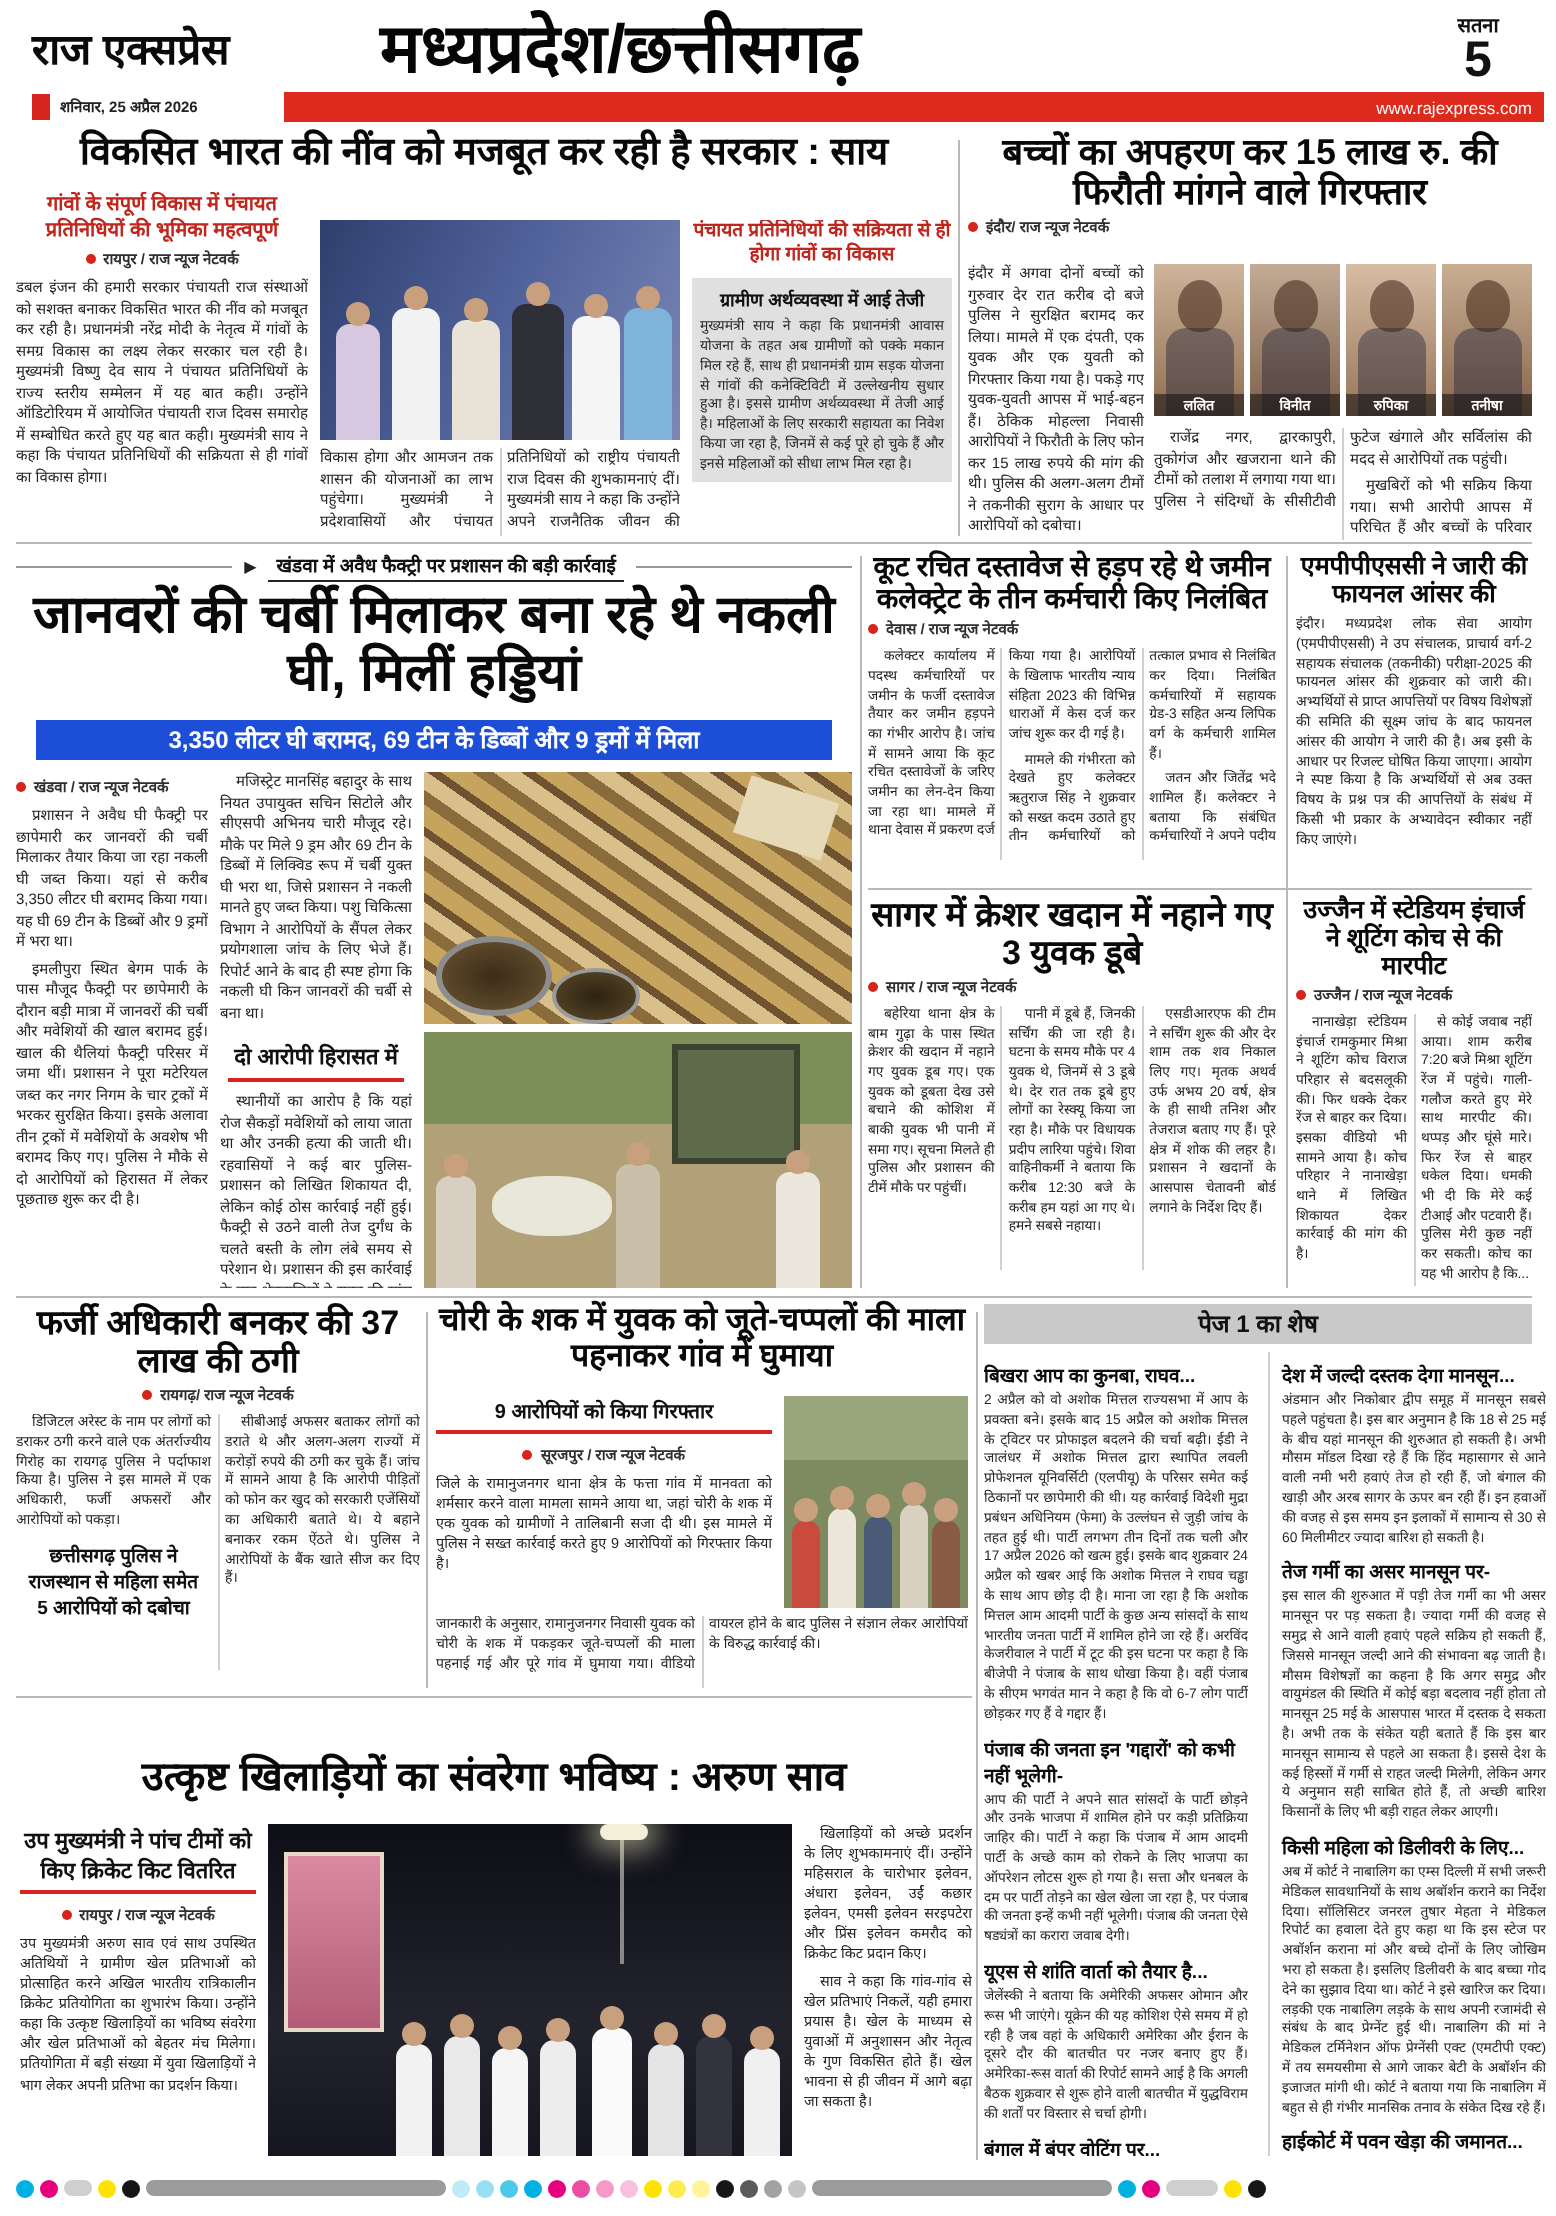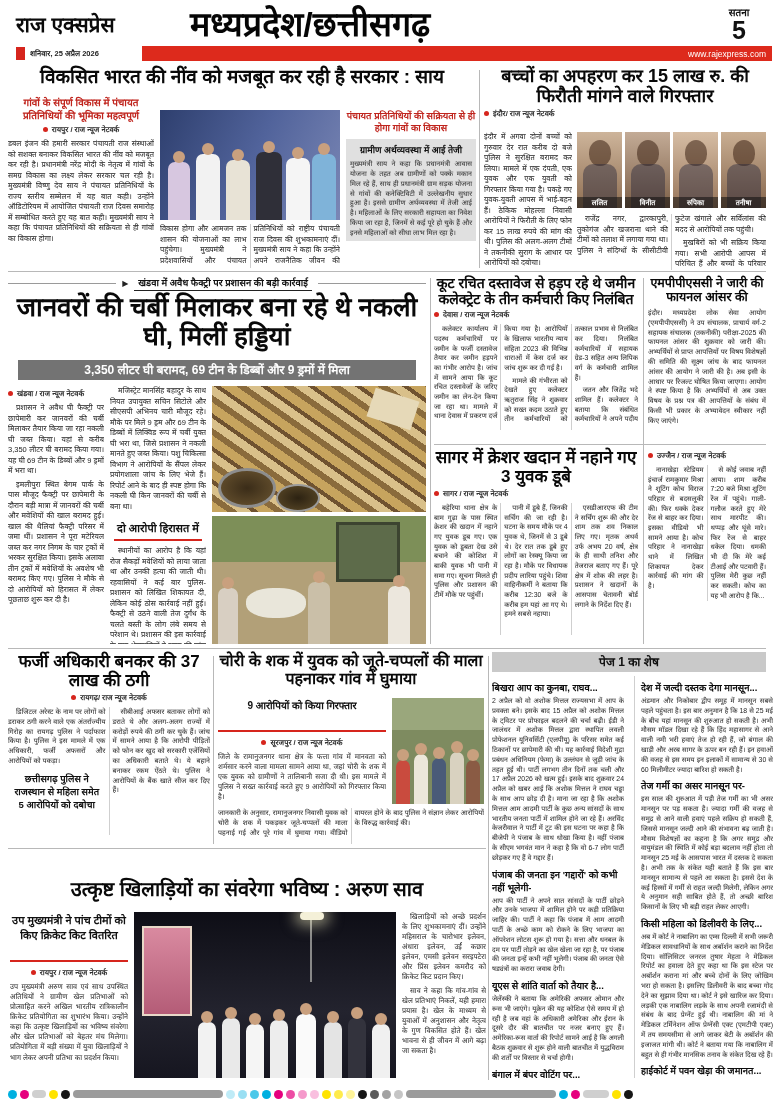--- a/index.html
+++ b/index.html
@@ -29,28 +29,28 @@
   .redbar{background:#dd2a1c;color:#fff;font-size:8.5px;font-weight:400;
           display:flex;align-items:center;justify-content:flex-end;padding-right:6px}
   .masthead{font-size:34px;font-weight:700;color:#050505}
   .edition-name{font-size:10px;font-weight:700;text-align:center}
   .edition-page{font-size:25px;font-weight:800;text-align:center;line-height:.95}
   
   .kicker{display:flex;align-items:center;gap:6px}
   .kicker .kline{flex:1;border-top:1px solid #9a9a9a;height:0}
   .kicker .ktxt{font-size:9.5px;font-weight:700;border-bottom:1px solid #222;padding:0 4px 1px;white-space:nowrap}
   .kicker .karr{font-size:8px;color:#222}
-  .banner{background:#737373;color:#fff;font-weight:800;font-size:12px;text-align:center;line-height:20px;height:20px}
+  .banner{background:#1d4ed8;color:#fff;font-weight:800;font-size:12px;text-align:center;line-height:20px;height:20px}
   .pullq{break-inside:avoid;margin:5px 4px;padding:3px 0 4px;text-align:center;font-size:11px;font-weight:800;
          border-bottom:2px solid #d6251d;color:#111}
   .hilite{break-inside:avoid;margin:4px 2px;padding:2px;text-align:center;font-size:9.5px;font-weight:800;color:#111}
   .graybox{background:#e0e0e0;padding:4px 4px 3px;margin-top:4px}
   .graybox .gb-title{font-size:9px;font-weight:800;text-align:center;margin-bottom:3px}
   .graybox .gb-text{font-size:7px;line-height:1.42;text-align:justify;color:#2a2a2a}
-  .subhead-u{font-weight:800;text-align:center;border-bottom:2px solid #d6251d;padding-bottom:18px;margin-bottom:3px}
+  .subhead-u{font-weight:800;text-align:center;border-bottom:2px solid #d6251d;padding-bottom:3px;margin-bottom:3px}
   
   .mugrow{display:flex;gap:3px}
   .mug{position:relative;flex:1;height:76px;overflow:hidden}
   .mug::before{content:'';position:absolute;top:8px;left:50%;transform:translateX(-50%);
                width:22px;height:26px;border-radius:50% 50% 45% 45%;background:rgba(60,35,20,.55)}
   .mug::after{content:'';position:absolute;top:32px;left:50%;transform:translateX(-50%);
               width:34px;height:46px;border-radius:10px 10px 0 0;background:rgba(40,40,60,.45)}
   .mugname{position:absolute;bottom:0;left:0;right:0;z-index:2;background:rgba(15,15,15,.55);
            color:#fff;font-size:7px;font-weight:700;text-align:center;padding:1px 0}
   
@@ -210,20 +210,21 @@
       <span>सागर / राज न्यूज नेटवर्क</span>
     </div>
     <div class="cols3 txt" style="height:132px;overflow:hidden;font-size:6.9px">
       <div class="para">बहेरिया थाना क्षेत्र के बाम गुढ़ा के पास स्थित क्रेशर की खदान में नहाने गए युवक डूब गए। एक युवक को डूबता देख उसे बचाने की कोशिश में बाकी युवक भी पानी में समा गए। सूचना मिलते ही पुलिस और प्रशासन की टीमें मौके पर पहुंचीं।</div>
       <div class="para">पानी में डूबे हैं, जिनकी सर्चिंग की जा रही है। घटना के समय मौके पर 4 युवक थे, जिनमें से 3 डूबे थे। देर रात तक डूबे हुए लोगों का रेस्क्यू किया जा रहा है। मौके पर विधायक प्रदीप लारिया पहुंचे। शिवा वाहिनीकर्मी ने बताया कि करीब 12:30 बजे के करीब हम यहां आ गए थे। हमने सबसे नहाया।</div>
       <div class="para">एसडीआरएफ की टीम ने सर्चिंग शुरू की और देर शाम तक शव निकाल लिए गए। मृतक अथर्व उर्फ अभय 20 वर्ष, क्षेत्र के ही साथी तनिश और तेजराज बताए गए हैं। पूरे क्षेत्र में शोक की लहर है। प्रशासन ने खदानों के आसपास चेतावनी बोर्ड लगाने के निर्देश दिए हैं।</div>
     </div>
   </div>
 
   <div class="abs" style="left:648px;top:448px;width:118px;height:198px">
+    <div class="head" style="font-size:12.5px">उज्जैन में स्टेडियम इंचार्ज ने शूटिंग कोच से की मारपीट</div>
     <div class="byline">
       <span class="dot"></span>
       <span>उज्जैन / राज न्यूज नेटवर्क</span>
     </div>
     <div class="cols2 txt" style="height:136px;overflow:hidden;font-size:6.9px">
       <div class="para">नानाखेड़ा स्टेडियम इंचार्ज रामकुमार मिश्रा ने शूटिंग कोच विराज परिहार से बदसलूकी की। फिर धक्के देकर रेंज से बाहर कर दिया। इसका वीडियो भी सामने आया है। कोच परिहार ने नानाखेड़ा थाने में लिखित शिकायत देकर कार्रवाई की मांग की है।</div>
       <div class="para">से कोई जवाब नहीं आया। शाम करीब 7:20 बजे मिश्रा शूटिंग रेंज में पहुंचे। गाली-गलौज करते हुए मेरे साथ मारपीट की। थप्पड़ और घूंसे मारे। फिर रेंज से बाहर धकेल दिया। धमकी भी दी कि मेरे कई टीआई और पटवारी हैं। पुलिस मेरी कुछ नहीं कर सकती। कोच का यह भी आरोप है कि...</div>
     </div>
   </div>
 

